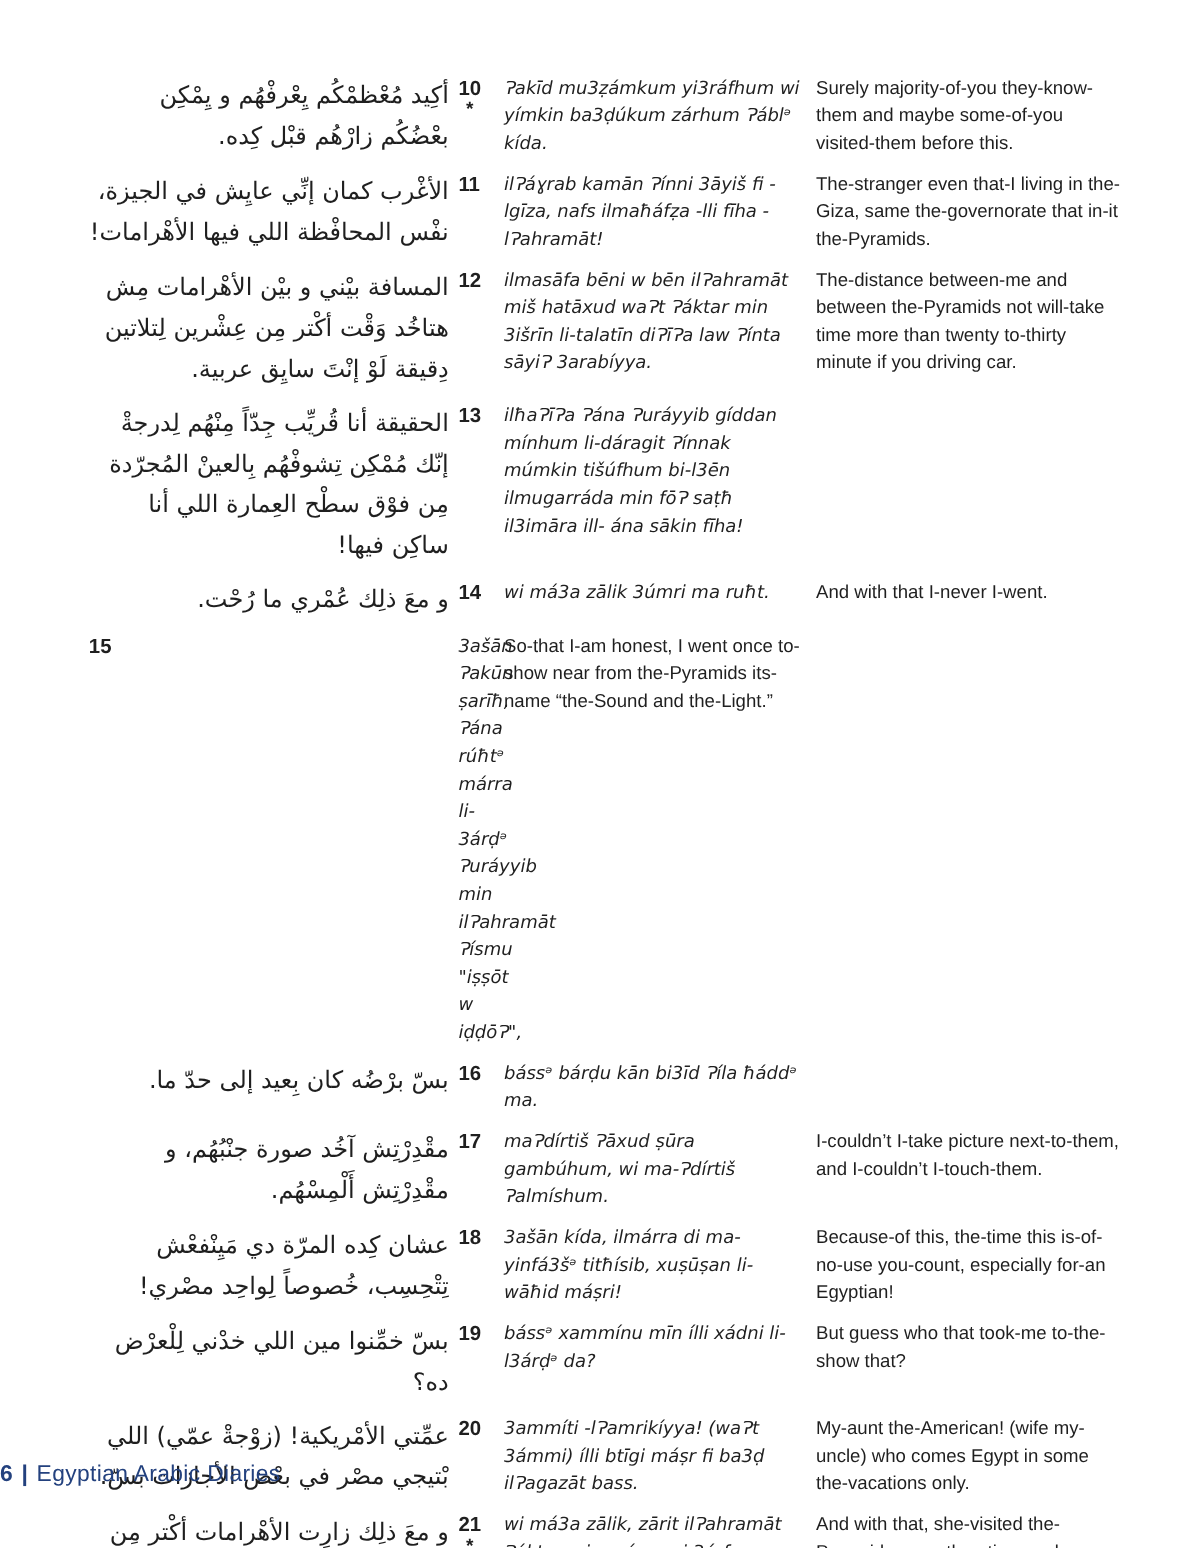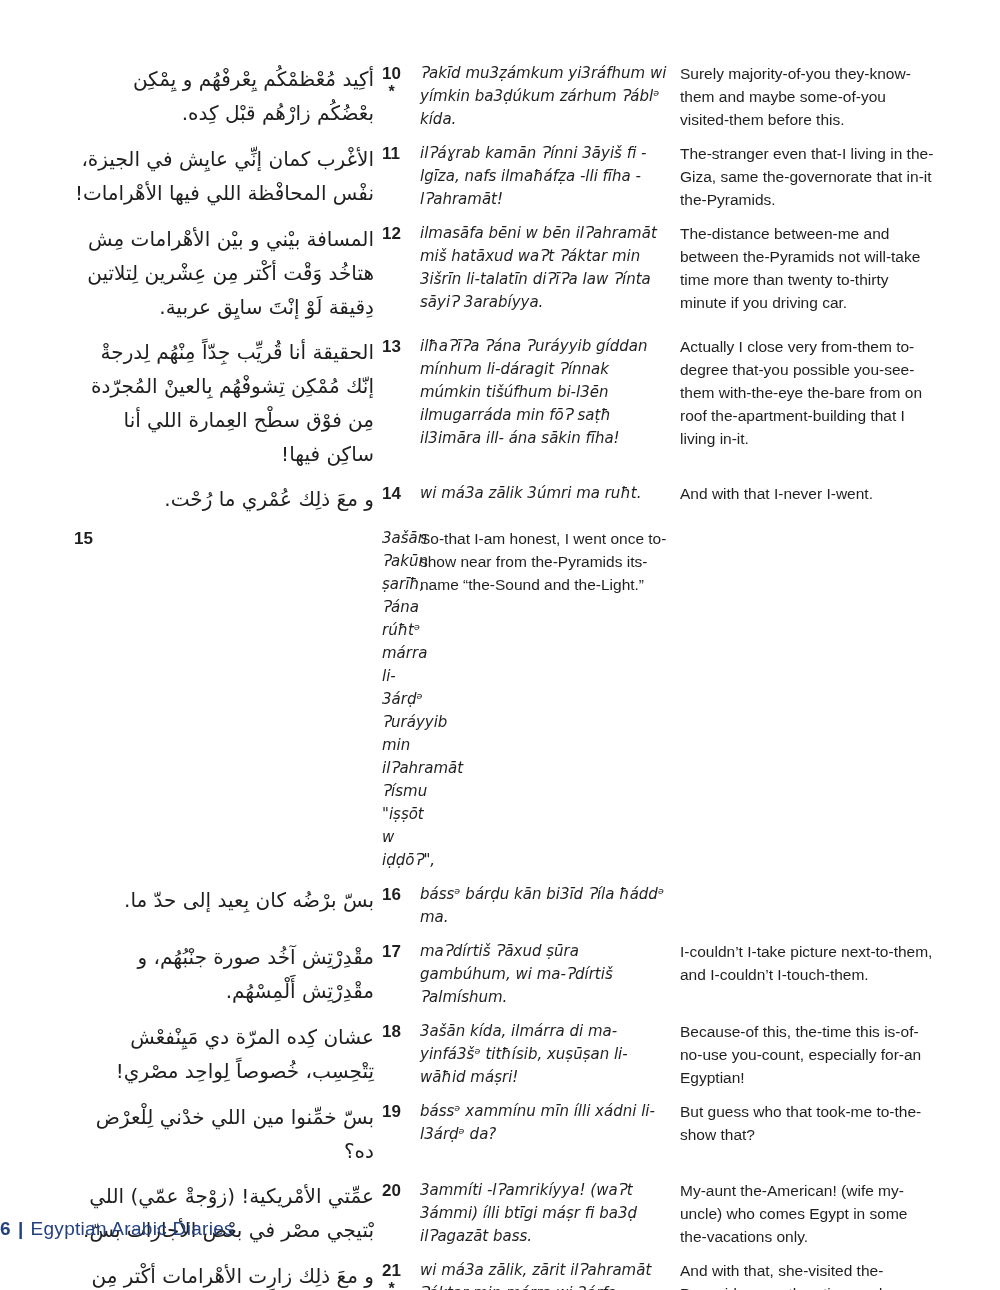--- a/index.html
+++ b/index.html
@@ -102,21 +102,20 @@
       <div class="en">The-distance between-me and between the-Pyramids not will-take time more than twenty to-thirty minute if you driving car.</div>
     </div>
 
     <div class="row">
       <div class="ar">الحقيقة أنا قُريِّب جِدّاً مِنْهُم لِدرجةْ إنّك مُمْكِن تِشوفْهُم بِالعينْ المُجرّدة مِن فوْق سطْح العِمارة اللي أنا ساكِن فيها!</div>
       <div class="numcell">
         <span class="num">13</span>
         <span class="marker"></span>
       </div>
       <div class="tr">ilħaɁīɁa Ɂána Ɂuráyyib gíddan mínhum li-dáragit Ɂínnak múmkin tišúfhum bi-l3ēn ilmugarráda min fōɁ saṭħ il3imāra ill- ána sākin fīha!</div>
-      <div class="en">Actually I close very from-them to-degree that-you possible you-see-them with-the-eye the-bare from on roof the-apartment-building that I living in-it.</div>
     </div>
 
     <div class="row">
       <div class="ar">و معَ ذلِك عُمْري ما رُحْت.</div>
       <div class="numcell">
         <span class="num">14</span>
         <span class="marker"></span>
       </div>
       <div class="tr">wi má3a zālik 3úmri ma ruħt.</div>
       <div class="en">And with that I-never I-went.</div>

